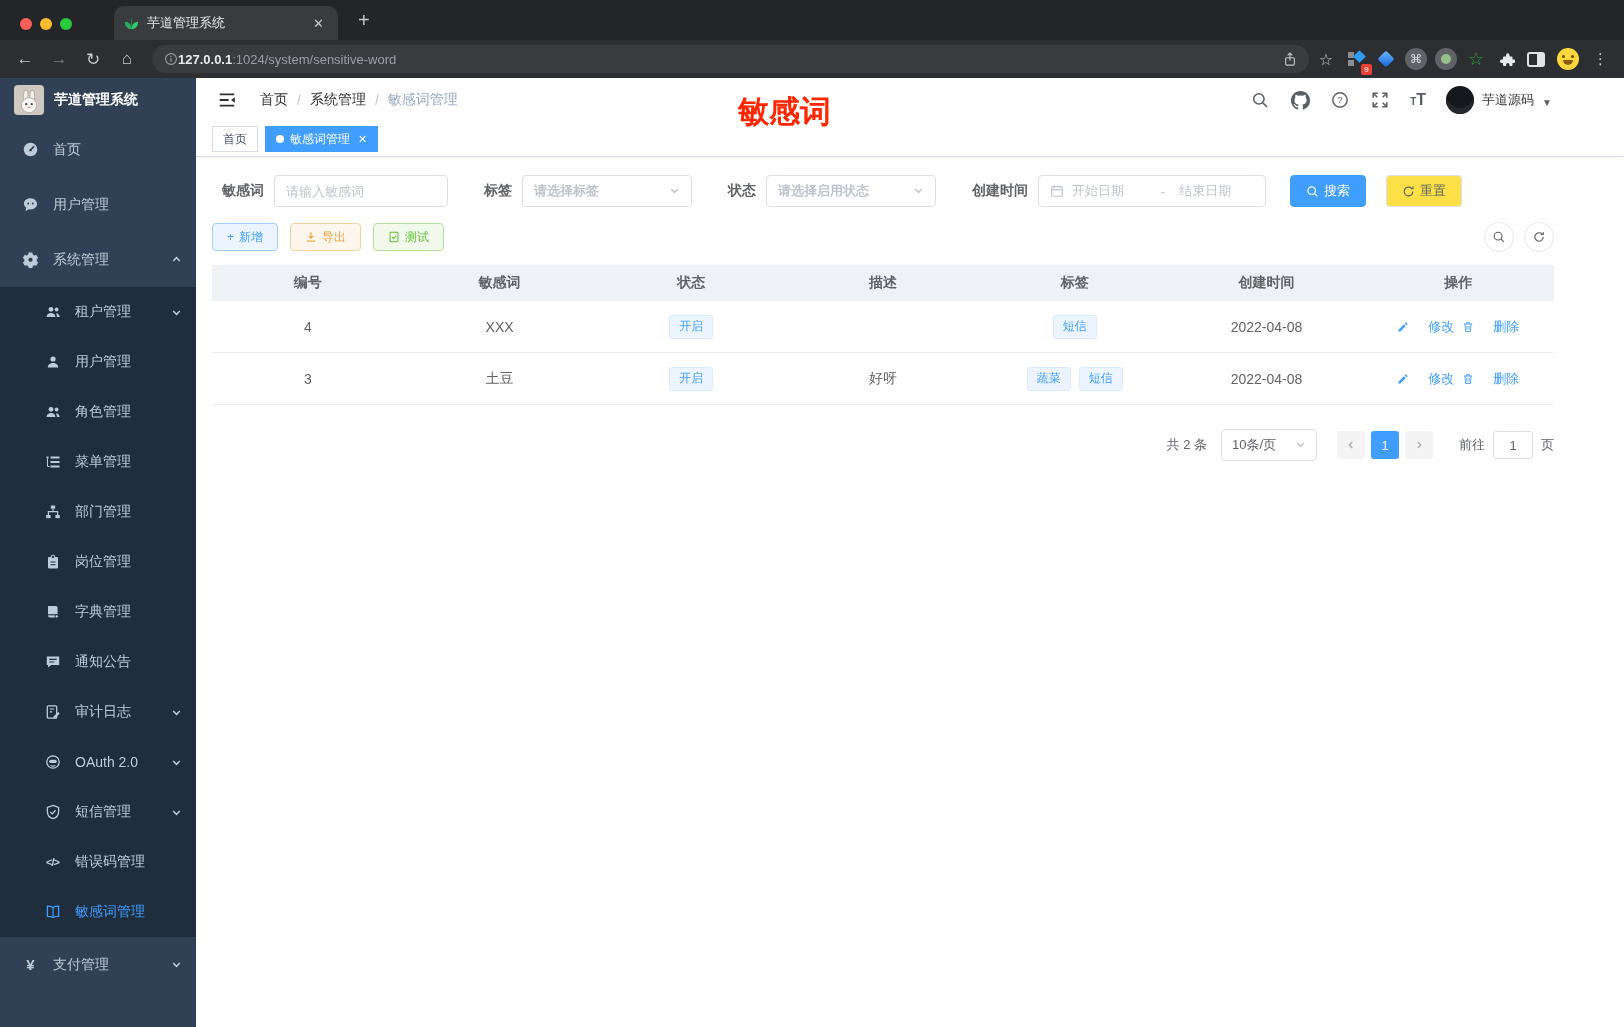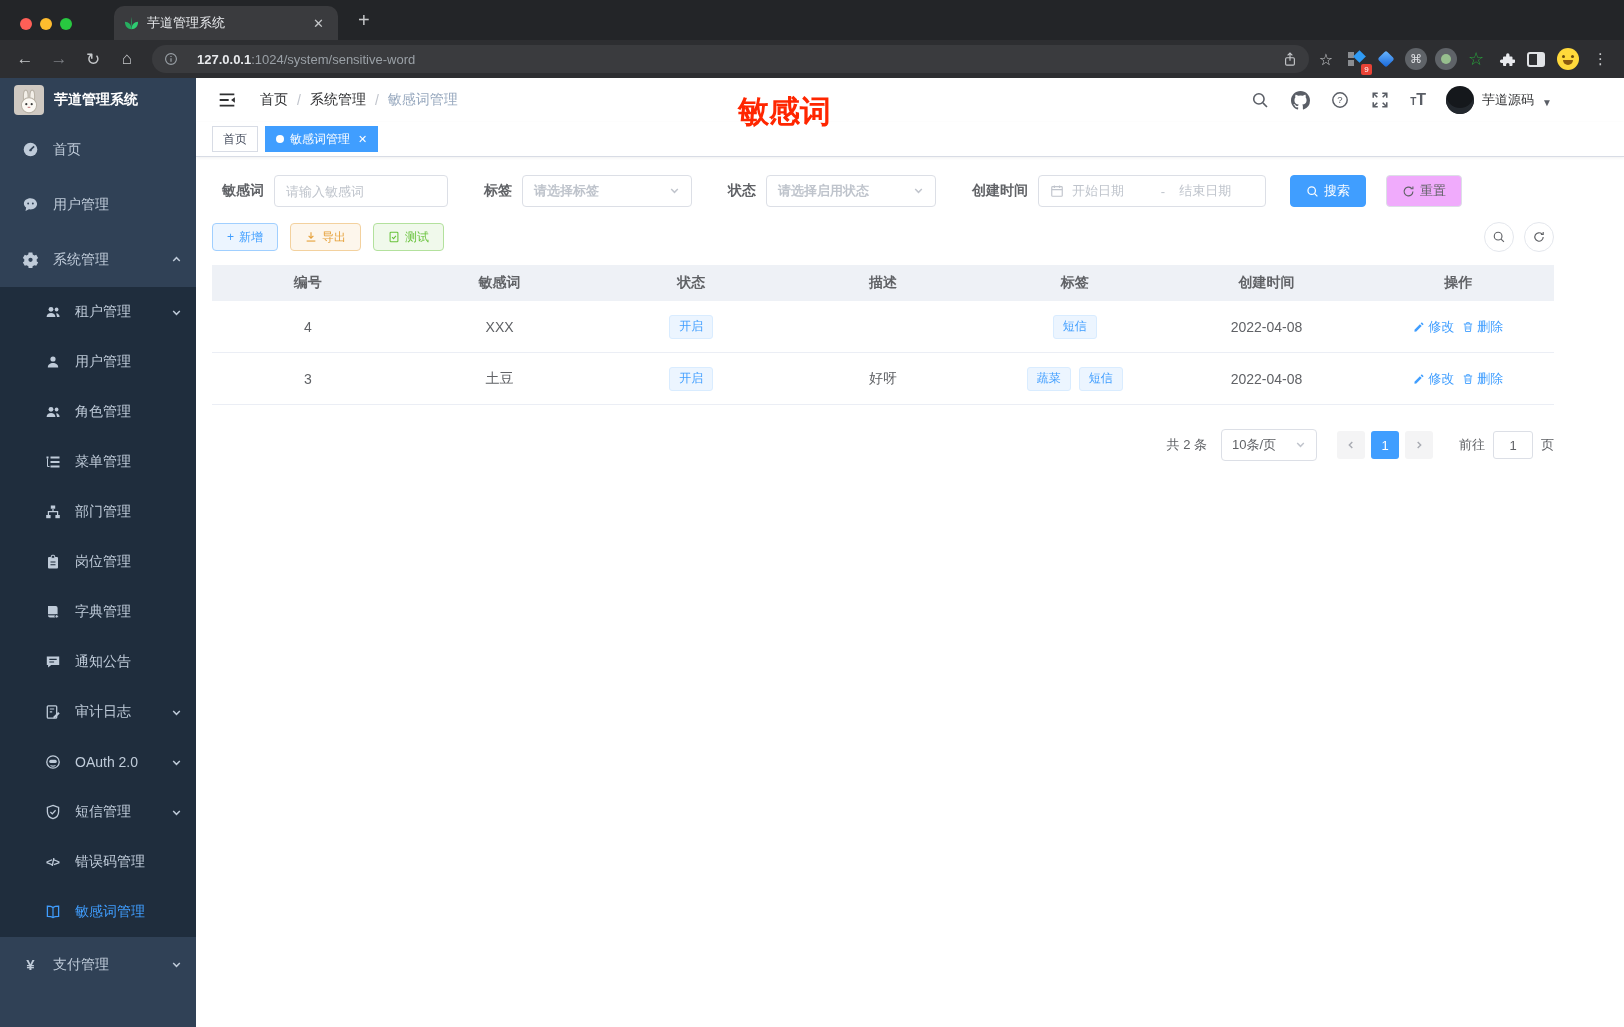--- a/index.html
+++ b/index.html
@@ -13,21 +13,21 @@
   .tl { width:12px; height:12px; border-radius:50%; }
   .tl.r { background:#ff5f57; } .tl.y { background:#febc2e; } .tl.g { background:#28c840; }
   .btab { margin-left:22px; width:224px; height:34px; background:#3a3b3e; border-radius:10px 10px 0 0;
           display:flex; align-items:center; padding:0 10px; gap:8px; }
   .btab-title { color:#e8eaed; font-size:13px; flex:1; white-space:nowrap; overflow:hidden; }
   .btab-close { color:#c6c8ca; font-size:13px; padding:0 4px; }
   .newtab { color:#c6c8ca; font-size:20px; margin:0 0 8px 14px; padding:0 6px; }
   .toolbar { height:38px; background:#2d2e31; display:flex; align-items:center; padding:0 10px; gap:4px; }
   .nav-ic { color:#c5c7ca; font-size:17px; width:30px; height:28px; display:flex; align-items:center; justify-content:center; border-radius:50%; }
   .nav-ic.dim { color:#7b7e83; }
-  .urlbar { flex:1; height:28px; background:#3a3b3e; border-radius:14px; margin:0 6px; display:flex; align-items:center; padding:0 12px; gap:19px; }
+  .urlbar { flex:1; height:28px; background:#3a3b3e; border-radius:14px; margin:0 6px; display:flex; align-items:center; padding:0 12px; gap:0; }
   .url-text { flex:1; font-size:13px; color:#9aa0a6; white-space:nowrap; overflow:hidden; }
   .url-host { color:#e8eaed; font-weight:bold; }
   .star { color:#c5c7ca; font-size:16px; margin-right:6px; }
   .ext { position:relative; width:26px; height:26px; display:flex; align-items:center; justify-content:center; }
   .ext-grid { position:relative; width:16px; height:16px; }
   .ext-grid .sq { position:absolute; width:6px; height:6px; background:#8a8d91; }
   .ext-grid .diam { position:absolute; right:0; top:1px; width:9px; height:9px; background:#2f9bf4; transform:rotate(45deg); }
   .badge9 { position:absolute; right:-3px; bottom:-3px; background:#e94235; color:#fff; font-size:8px; width:11px; height:11px;
             border-radius:2px; display:flex; align-items:center; justify-content:center; }
   .gem { width:12px; height:12px; background:linear-gradient(135deg,#6cb8ff,#1565d8); transform:rotate(45deg); border-radius:2px; }
@@ -93,42 +93,42 @@
   .el-input, .el-select, .el-date { height:32px; border:1px solid #dcdfe6; border-radius:4px; background:#fff; display:flex; align-items:center; padding:0 11px; font-size:13px; }
   .el-input input { border:none; outline:none; width:100%; font-size:13px; color:#606266; font-family:inherit; background:transparent; }
   .el-input input::placeholder { color:#bfc4cc; }
   .ph { color:#bfc4cc; flex:1; white-space:nowrap; }
   .sel-caret { color:#c0c4cc; margin-left:8px; }
   .w-input { width:174px; margin-right:22px; }
   .w-select { width:170px; margin-right:22px;font-weight:bold; }
   .w-date { width:228px; gap:8px; margin-right:14px; }
   .cal-ic { color:#c0c4cc; display:flex; }
   .date-sep { color:#bfc4cc; padding:0 6px; }
-  .btn { height:32px; border-radius:4px; font-size:13px; display:inline-flex; align-items:center; justify-content:center; gap:5px; padding:0 15px; border:1px solid #dcdfe6; background:#f0abfc; color:#606266; white-space:nowrap; }
+  .btn { height:32px; border-radius:4px; font-size:13px; display:inline-flex; align-items:center; justify-content:center; gap:5px; padding:0 15px; border:1px solid #dcdfe6; background:#fde047; color:#606266; white-space:nowrap; }
   .btn-primary { background:#409eff; border-color:#409eff; color:#fff; }
   .btn-reset { margin-left:10px; }
 
   
   .toolbar-row { margin-top:15px; display:flex; align-items:center; gap:12px; }
   .btn-sm { height:28px; font-size:12px; padding:0 14px; border-radius:4px; }
   .btn-plain-blue { background:#ecf5ff; border:1px solid #a0cfff; color:#409eff; }
   .btn-plain-yellow { background:#fdf6ec; border:1px solid #f3d19e; color:#e6a23c;font-family:Liberation Serif, serif; }
   .btn-plain-green { background:#f0f9eb; border:1px solid #b3e19d; color:#67c23a; }
   .tb-right { margin-left:auto; display:flex; gap:10px; }
   .circ-btn { width:30px; height:30px; border-radius:50%; border:1px solid #e4e7ed; background:#fff; color:#606266; display:flex; align-items:center; justify-content:center; }
 
   
   .table { margin-top:13px; width:100%; }
   .t-row { display:flex; align-items:center; }
   .t-head { background:#eef1f6; height:36px; }
   .t-head .t-cell { color:#606266; font-weight:600; }
   .t-cell { flex:1; text-align:center; font-size:14px; color:#606266; display:flex; align-items:center; justify-content:center; gap:8px; }
   .t-body-row { height:52px; border-bottom:1px solid #ebeef5; }
   .tag { display:inline-flex; align-items:center; height:24px; padding:0 9px; background:#ecf5ff; border:1px solid #d9ecff; border-radius:3px; color:#409eff; font-size:12px; }
-  .op-link { color:#409eff; font-size:13px; display:inline-flex; align-items:center; gap:3px; }
+  .op-link { color:#409eff; font-size:13px; display:inline-flex; align-items:center; gap:19px; }
   .op-link svg { display:block; }
 
   
   .pager { margin-top:24px; display:flex; align-items:center; justify-content:flex-end; gap:14px; font-size:13px; color:#606266; }
   .ps-select { width:96px; height:32px; border:1px solid #dcdfe6; border-radius:4px; display:flex; align-items:center; padding:0 10px; color:#606266; font-size:13px; }
   .pg-group { display:flex; align-items:center; gap:6px; margin-left:6px; }
   .pg-btn { width:28px; height:28px; border-radius:3px; background:#f4f4f5; color:#a8abb2; display:flex; align-items:center; justify-content:center; font-size:12px; }
   .pg-num { width:28px; height:28px; border-radius:3px; background:#409eff; color:#fff; display:flex; align-items:center; justify-content:center; font-size:13px; }
   .goto { display:flex; align-items:center; gap:8px; margin-left:12px; }
   .goto input { width:40px; height:28px; border:1px solid #dcdfe6; border-radius:3px; text-align:center; font-size:13px; color:#606266; outline:none; font-family:inherit; }

